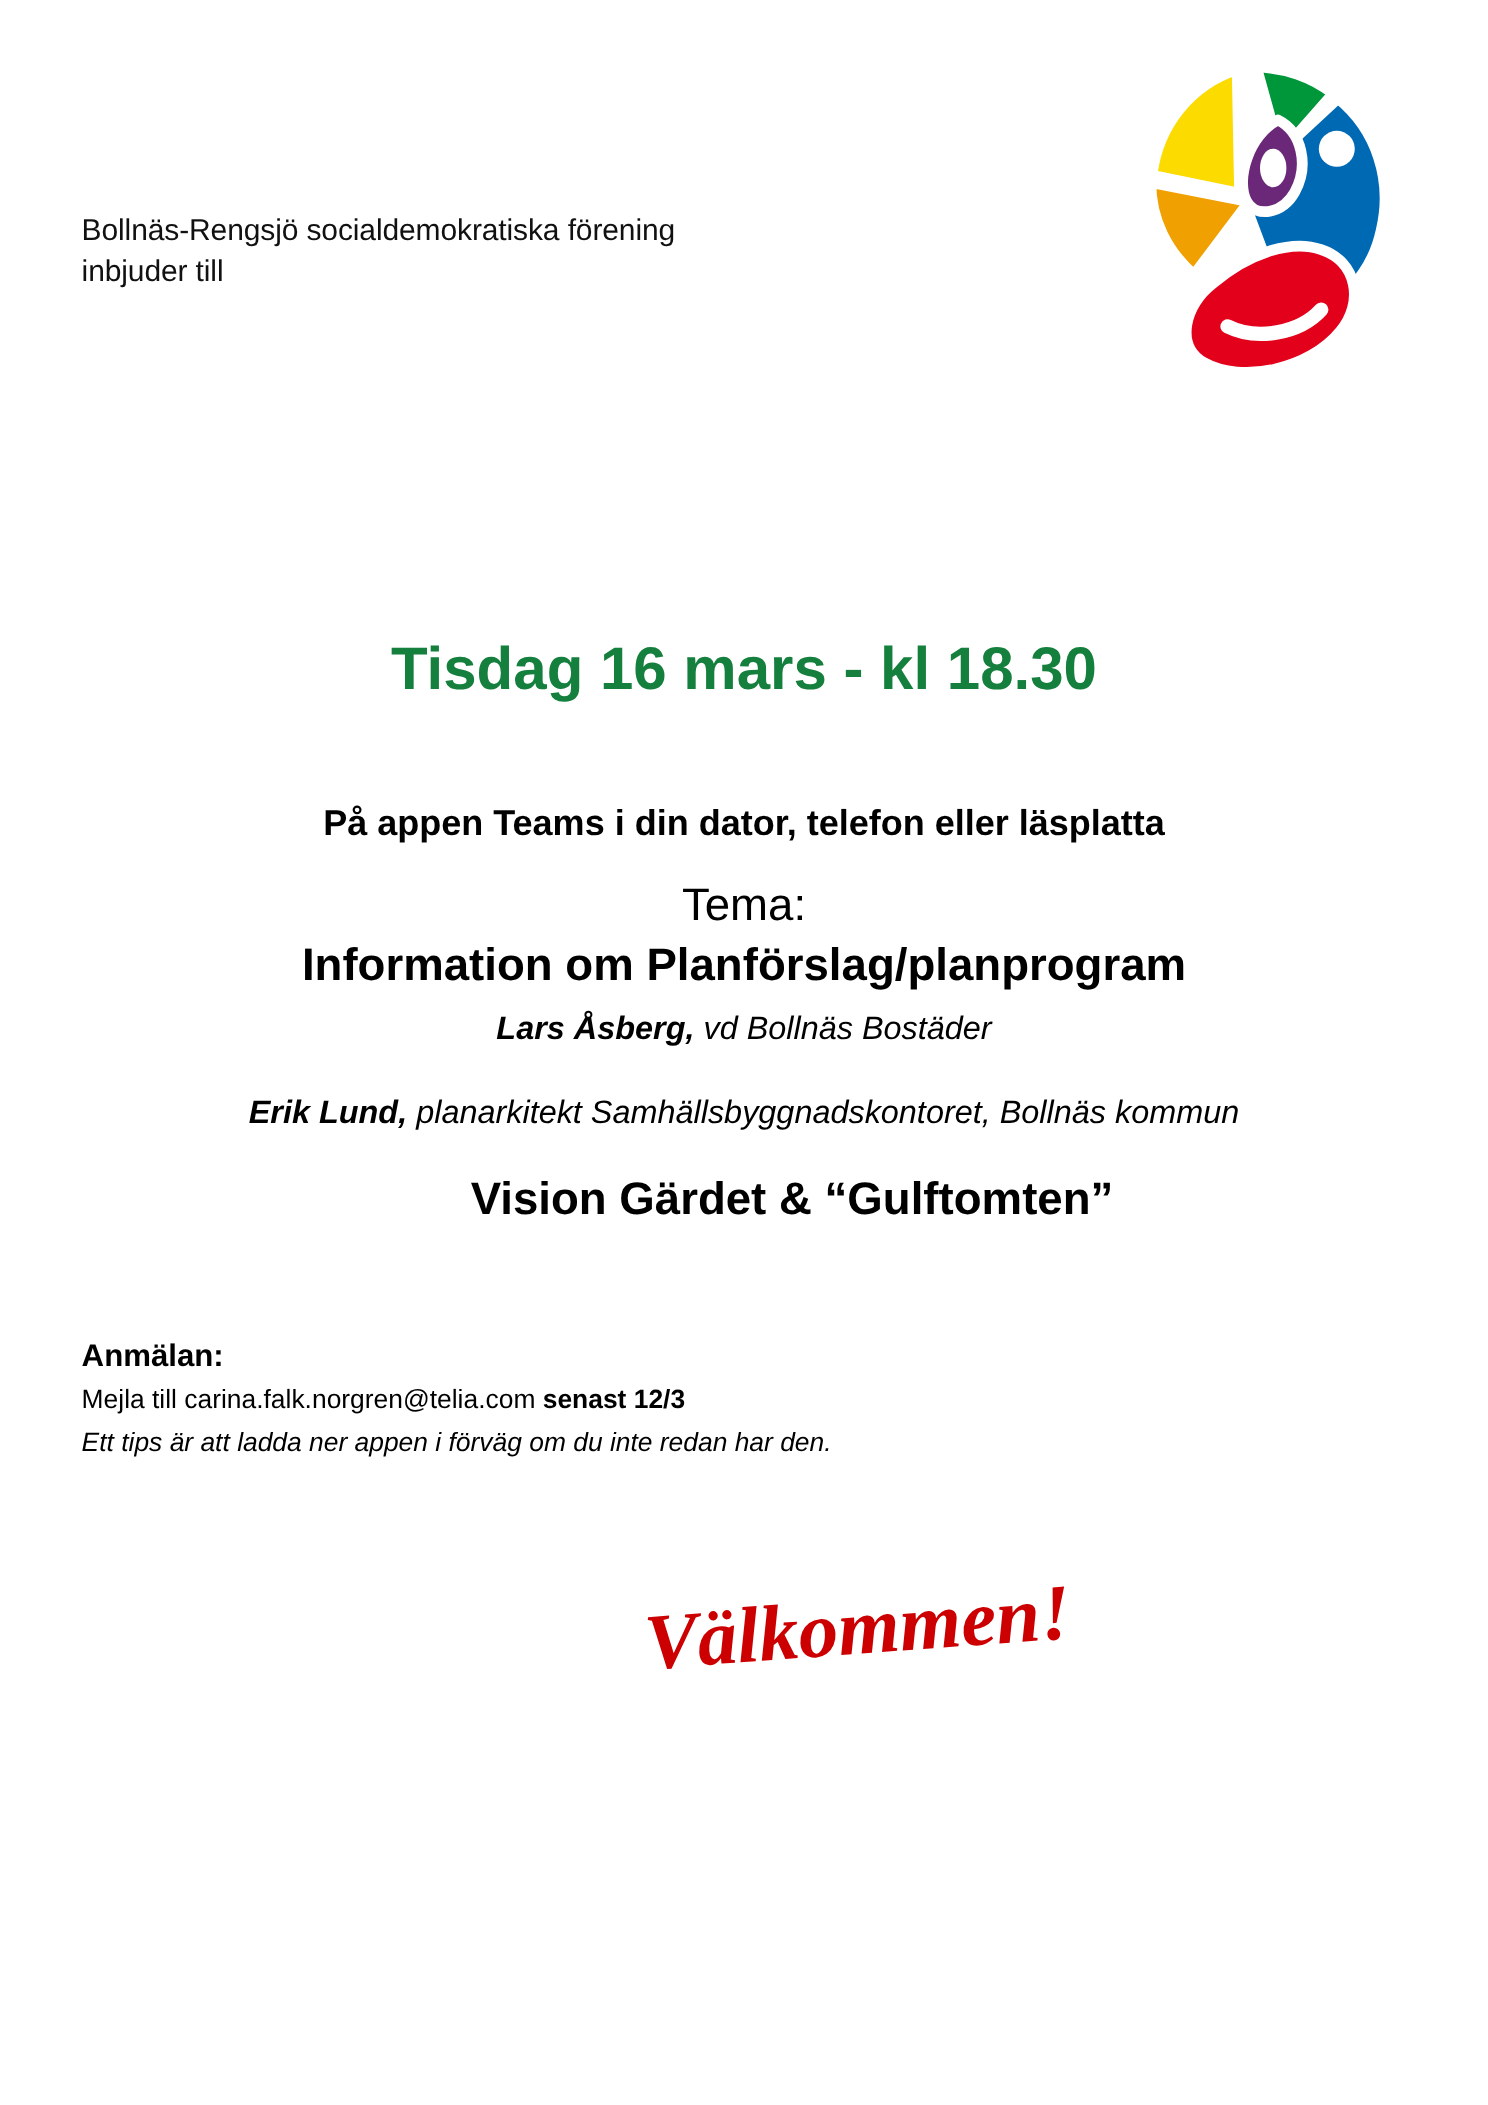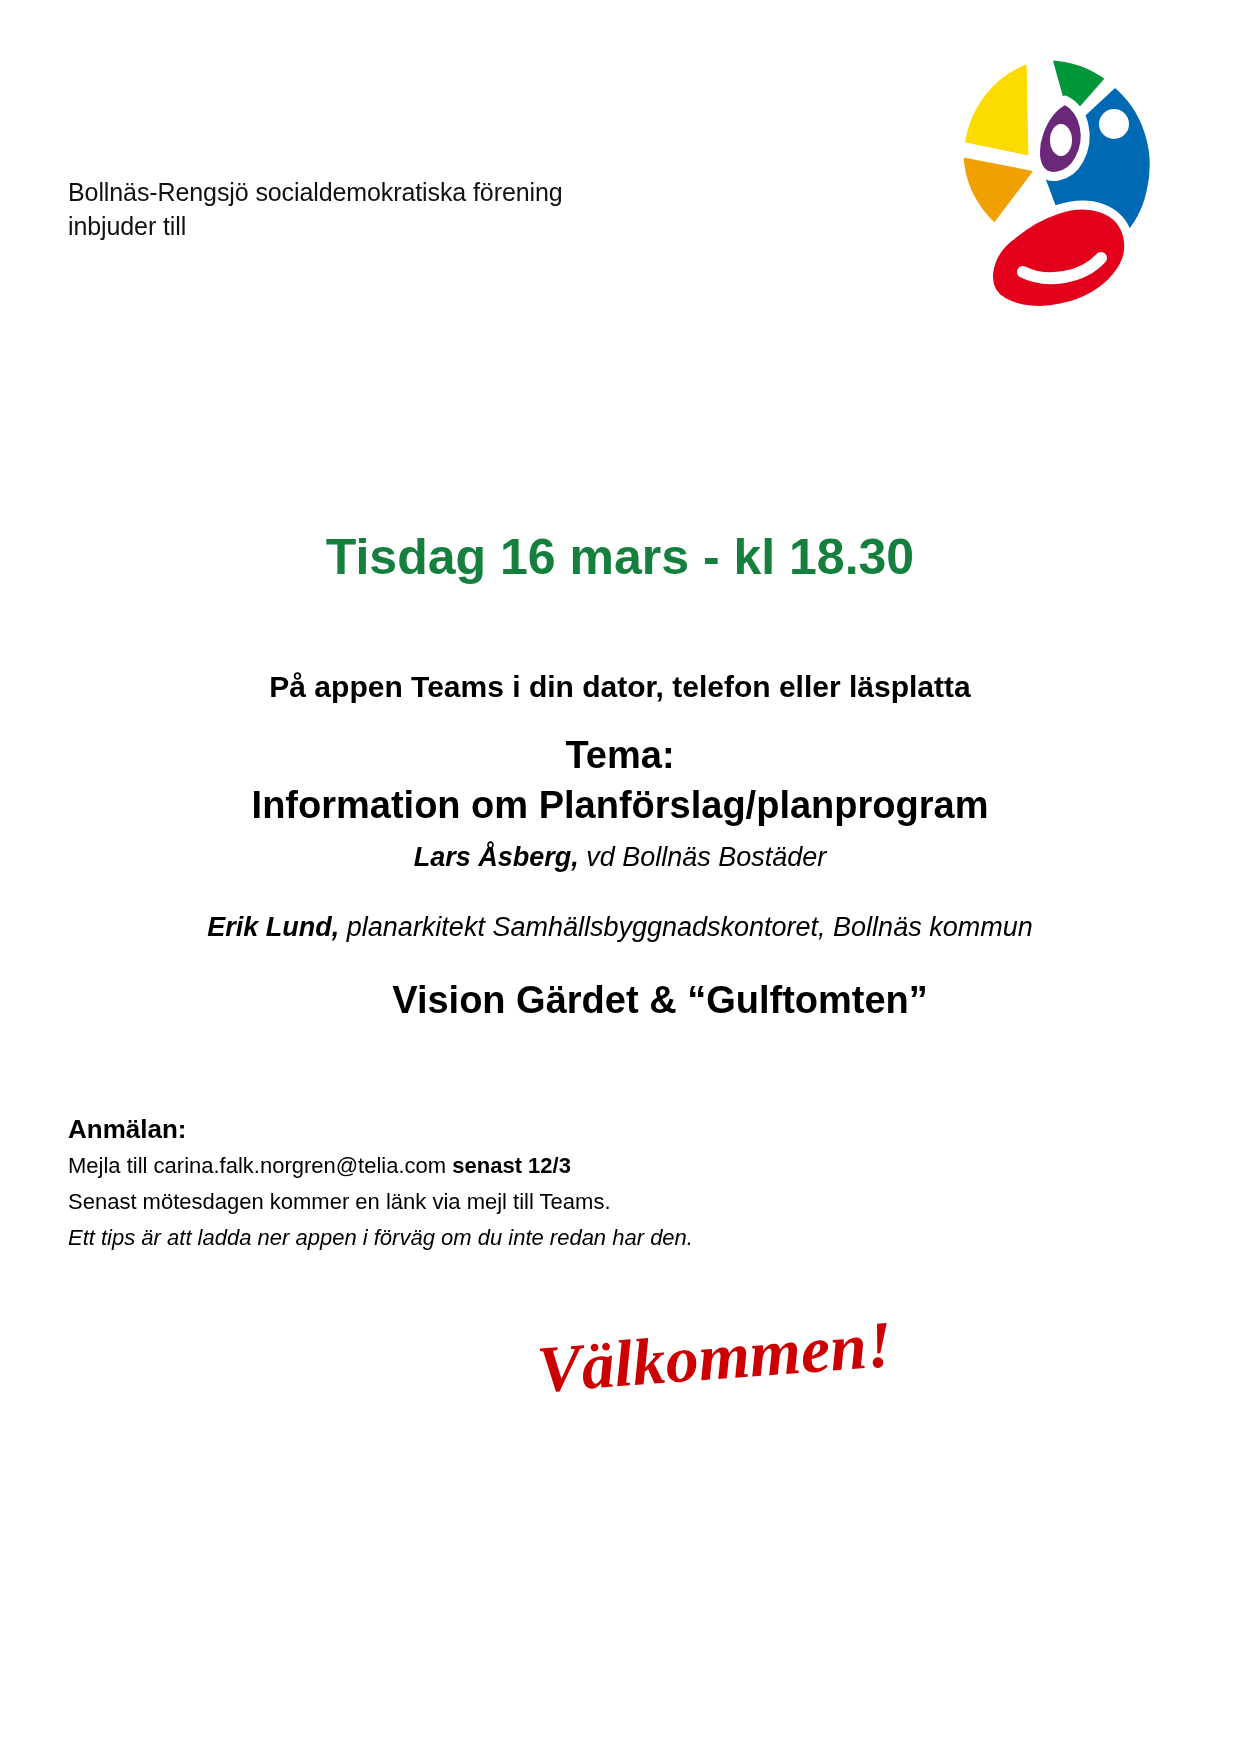--- a/index.html
+++ b/index.html
@@ -87,21 +87,21 @@
 
   
   .theme {
     position: absolute;
     top: 730px;
     left: 0;
     width: 1240px;
     text-align: center;
   }
   .theme-label {
-    font-weight: bold;
+    font-weight: normal;
     font-size: 38px;
     line-height: 50px;
   }
   .theme-title {
     font-weight: bold;
     font-size: 38px;
     line-height: 50px;
   }
   .speaker {
     font-size: 27px;
@@ -213,19 +213,18 @@
     </div>
   </div>
 
   <div class="vision">Vision Gärdet &amp; “Gulftomten”</div>
 
   <div class="signup">
     <div class="signup-title">Anmälan:</div>
     <div class="signup-line">
       <span>Mejla till carina.falk.norgren@telia.com </span><b>senast 12/3</b>
     </div>
-    <div class="signup-line">Senast mötesdagen kommer en länk via mejl till Teams.</div>
     <div class="signup-line italic">Ett tips är att ladda ner appen i förväg om du inte redan har den.</div>
   </div>
 
   <div class="welcome"><span>Välkommen!</span></div>
 
 </div>
 
 </body></html>

